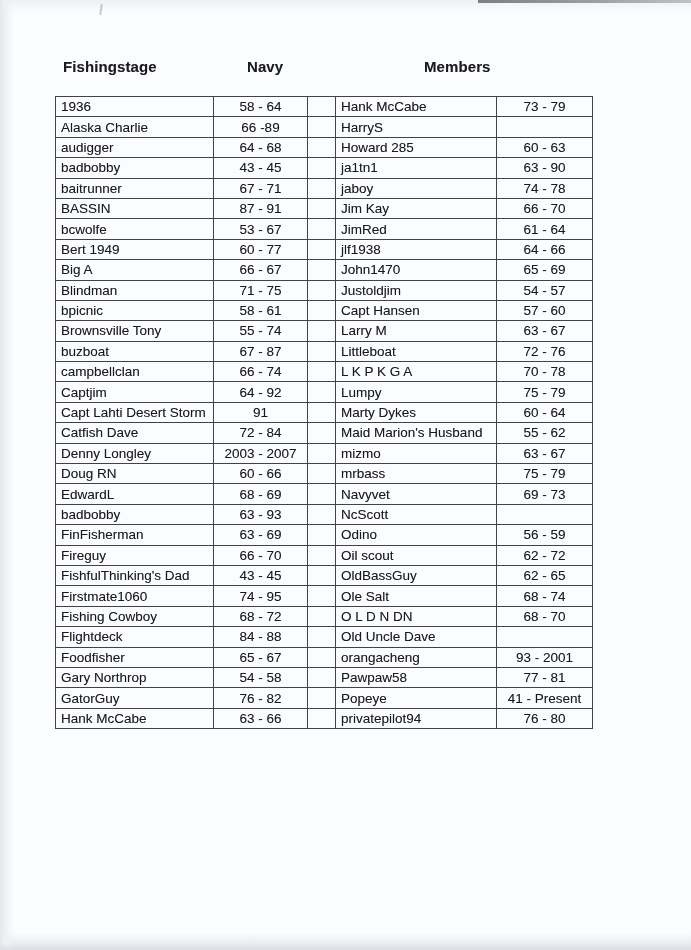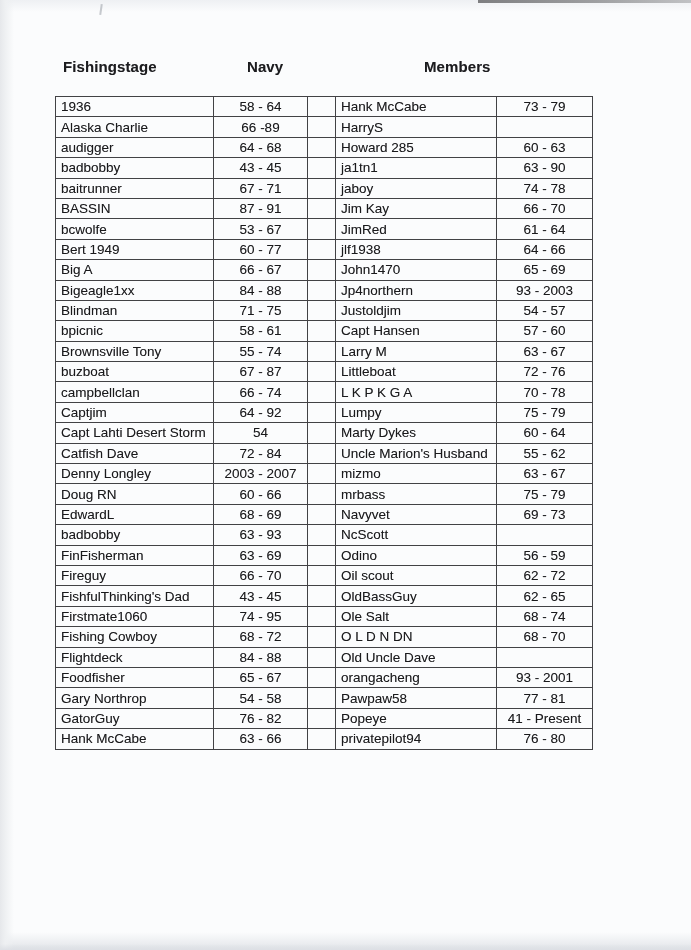--- a/index.html
+++ b/index.html
@@ -140,27 +140,20 @@
           <td class="years">64 - 66</td>
         </tr>
         <tr>
           <td class="name">Big A</td>
           <td class="years">66 - 67</td>
           <td class="spacer"></td>
           <td class="name">John1470</td>
           <td class="years">65 - 69</td>
         </tr>
         <tr>
-          <td class="name">Bigeagle1xx</td>
-          <td class="years">84 - 88</td>
-          <td class="spacer"></td>
-          <td class="name">Jp4northern</td>
-          <td class="years">93 - 2003</td>
-        </tr>
-        <tr>
           <td class="name">Blindman</td>
           <td class="years">71 - 75</td>
           <td class="spacer"></td>
           <td class="name">Justoldjim</td>
           <td class="years">54 - 57</td>
         </tr>
         <tr>
           <td class="name">bpicnic</td>
           <td class="years">58 - 61</td>
           <td class="spacer"></td>
@@ -190,30 +183,30 @@
         </tr>
         <tr>
           <td class="name">Captjim</td>
           <td class="years">64 - 92</td>
           <td class="spacer"></td>
           <td class="name">Lumpy</td>
           <td class="years">75 - 79</td>
         </tr>
         <tr>
           <td class="name">Capt Lahti Desert Storm</td>
-          <td class="years">54</td>
+          <td class="years">91</td>
           <td class="spacer"></td>
           <td class="name">Marty Dykes</td>
           <td class="years">60 - 64</td>
         </tr>
         <tr>
           <td class="name">Catfish Dave</td>
           <td class="years">72 - 84</td>
           <td class="spacer"></td>
-          <td class="name">Uncle Marion's Husband</td>
+          <td class="name">Maid Marion's Husband</td>
           <td class="years">55 - 62</td>
         </tr>
         <tr>
           <td class="name">Denny Longley</td>
           <td class="years">2003 - 2007</td>
           <td class="spacer"></td>
           <td class="name">mizmo</td>
           <td class="years">63 - 67</td>
         </tr>
         <tr>

